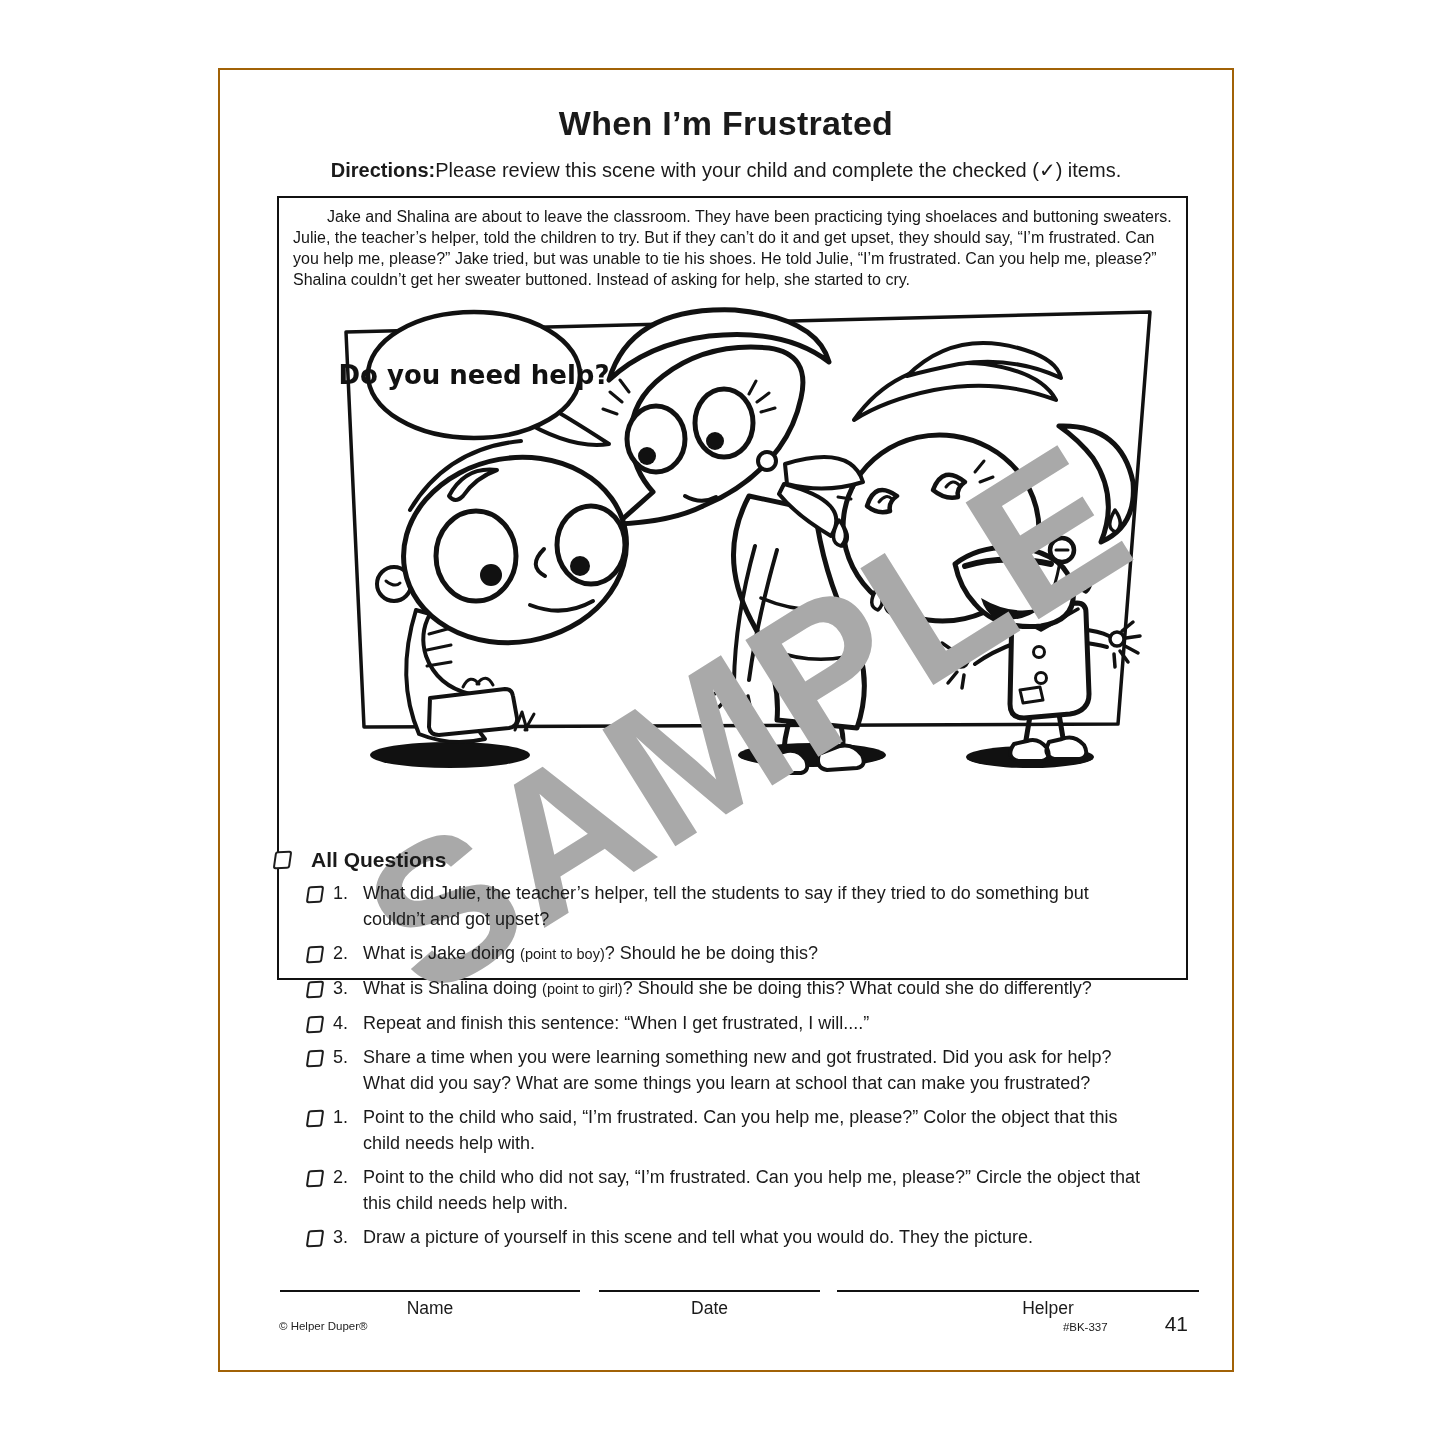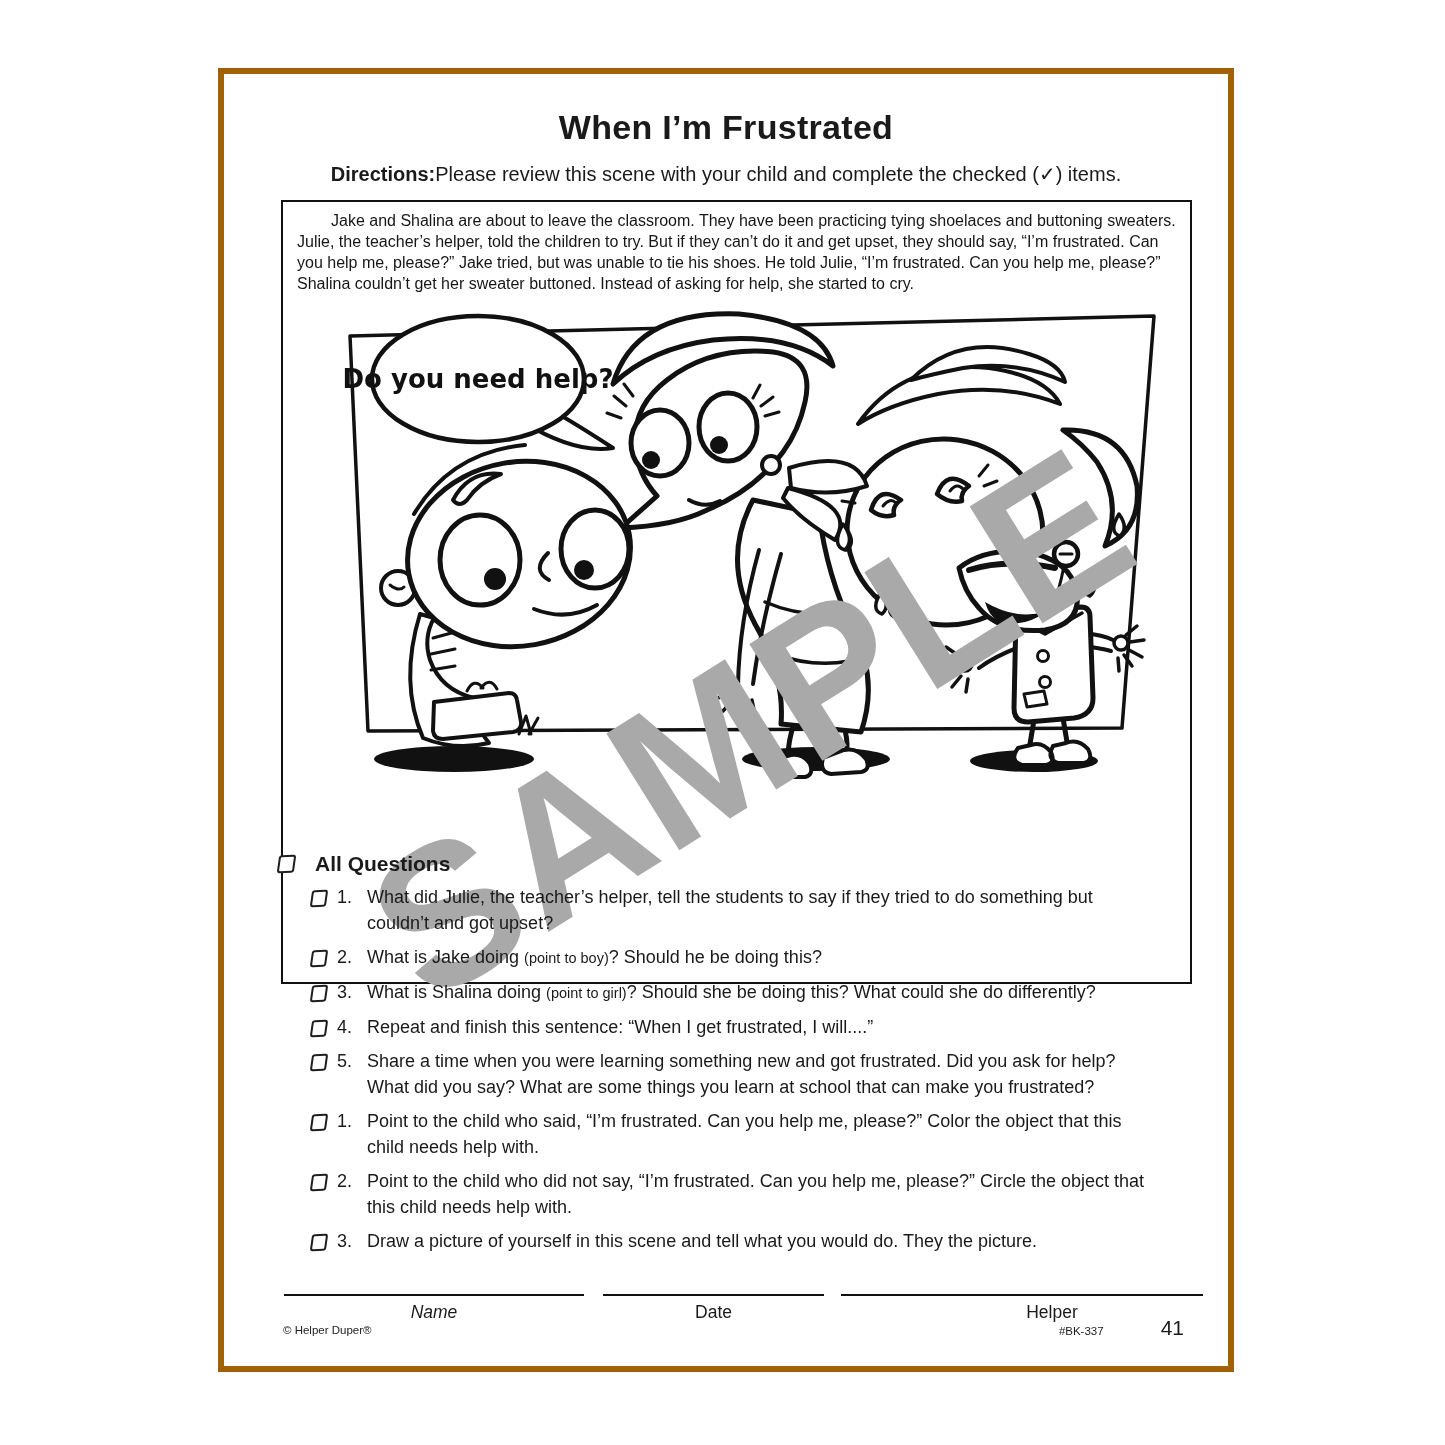--- a/index.html
+++ b/index.html
@@ -1,20 +1,20 @@
 <!DOCTYPE html>
 <html><head>
 <meta charset="utf-8">
 <style>
   html,body { margin:0; padding:0; background:#ffffff; }
   body { width:1445px; height:1445px; position:relative; font-family:"Liberation Sans", sans-serif; color:#1a1a1a; }
 
   .page {
     position:absolute; left:218px; top:68px; width:1016px; height:1304px;
-    background:#fff; border:6px solid #a16207; box-sizing:border-box;
+    background:#fff; border:2px solid #a16207; box-sizing:border-box;
   }
 
   .title {
     position:absolute; top:34px; left:0; right:0; text-align:center;
     font-size:34px; font-weight:bold; letter-spacing:0.3px; z-index:40;
   }
   .directions {
     position:absolute; top:88px; left:0; right:0; text-align:center;
     font-size:20px; z-index:40;
   }
@@ -219,21 +219,21 @@
           <span class="cb"></span>
           <span class="num">3.</span>
           <span class="txt">Draw a picture of yourself in this scene and tell what you would do. They the picture.</span>
         </div>
       </div>
   </div>
 
   <div class="sig-line" style="left:60px;width:300px;"></div>
   <div class="sig-line" style="left:379px;width:221px;"></div>
   <div class="sig-line" style="left:617px;width:362px;"></div>
-  <div class="sig-label" style="left:60px;width:300px;font-style:italic;">Name</div>
+  <div class="sig-label" style="left:60px;width:300px;">Name</div>
   <div class="sig-label" style="left:379px;width:221px;">Date</div>
   <div class="sig-label" style="left:647px;width:362px;">Helper</div>
 
   <div class="copyright">© Helper Duper®</div>
   <div class="bk">
     <span class="bk-code">#BK-337</span>
     <span class="bk-page">41</span>
   </div>
 </div>
 

